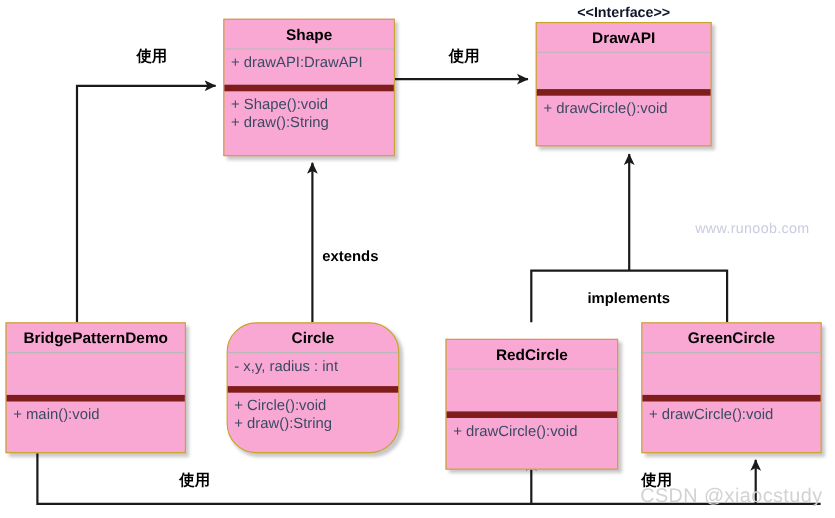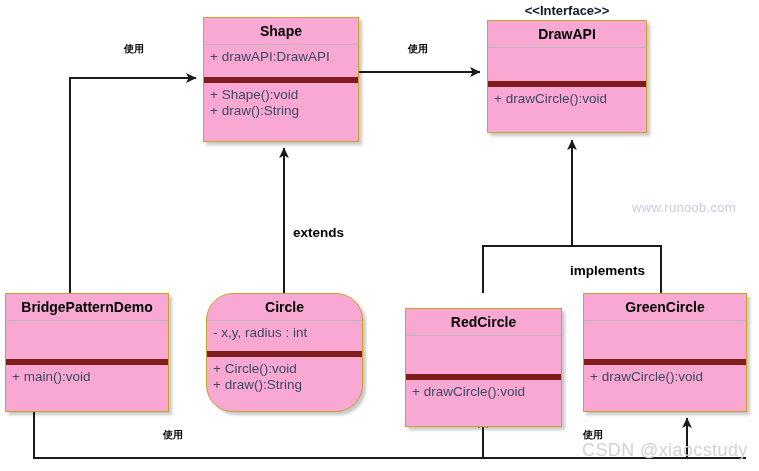--- a/index.html
+++ b/index.html
@@ -58,21 +58,21 @@
   .edge-label{
     position:absolute;
     font-size:13.5px;
     font-weight:bold;
     color:#000000;
     white-space:nowrap;
     z-index:7;
   }
   .edge-label.cjk{
     font-family:Liberation Mono, monospace;
-    font-size:10px;
+    font-size:14px;
   }
 
   
   .wm{
     position:absolute;
     white-space:nowrap;
     z-index:2;
     pointer-events:none;
   }
   .wm-runoob{
@@ -126,21 +126,21 @@
       <path d="M687,458 L687,418" fill="none" stroke="#1a1a1a" stroke-width="2" marker-end="url(#arrowUp)"></path>
     </g>
   </svg>
 
   <div class="edge-label cjk" style="left:124px;top:42px;">使用</div>
 
   <div class="edge-label cjk" style="left:408px;top:42px;">使用</div>
 
   <div class="edge-label" style="left:293px;top:225px;">extends</div>
 
-  <div class="edge-label" style="left:534px;top:263px;padding-left:36px;">implements</div>
+  <div class="edge-label" style="left:498px;top:263px;padding-left:36px;">implements</div>
 
   <div class="edge-label cjk" style="left:163px;top:428px;">使用</div>
 
   <div class="edge-label cjk" style="left:583px;top:428px;">使用</div>
 
   <div class="wm wm-runoob" style="left:632px;top:200px;">www.runoob.com</div>
   <div class="wm wm-csdn" style="left:582px;top:440px;">CSDN @xiaocstudy</div>
 
   <div class="uml-box" style="left:203px;top:17px;width:156px;height:125px;">
     <div class="uml-title">Shape</div>

